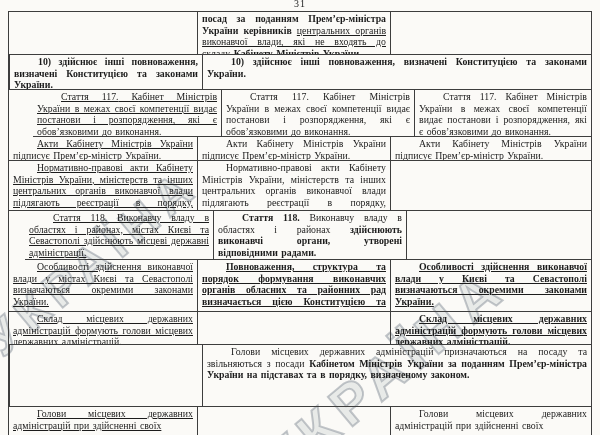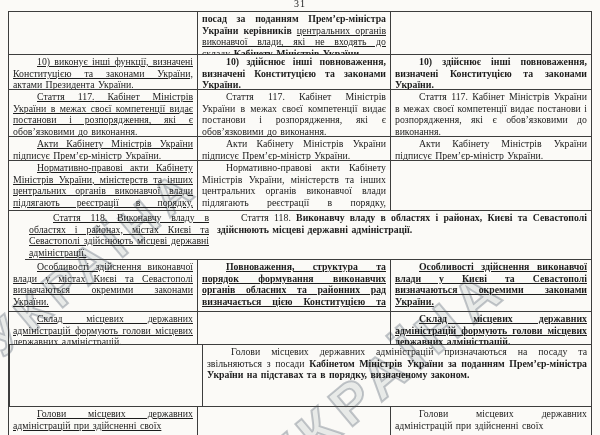--- a/index.html
+++ b/index.html
@@ -53,31 +53,28 @@
 
 <div class="ctable" id="rows">
     <div class="trow" style="height: 43px;">
       <div class="tcell col-left"></div>
       <div class="tcell col-middle">
         <p class="para"><span class="sb">посад за поданням Прем’єр-міністра України керівників </span><span class="sbu">центральних органів виконавчої влади, які не входять до складу</span><span class="sb"> Кабінету Міністрів України.</span></p>
       </div>
       <div class="tcell col-right"></div>
     </div>
     <div class="trow" style="height: 35px;">
-      <div class="tcell col-left">
-        <p class="para ind"><span class="su">10) виконує інші функції, визначені Конституцією та законами України, </span><span class="sbu">актами Президента України.</span></p>
-      </div>
       <div class="tcell col-middle">
         <p class="para ind"><span class="sb">10) здійснює інші повноваження, визначені Конституцією та законами України.</span></p>
       </div>
       <div class="tcell col-right">
         <p class="para ind"><span class="sb">10) здійснює інші повноваження, визначені Конституцією та законами України.</span></p>
       </div>
     </div>
-    <div class="trow" style="height: 47px;">
+    <div class="trow" style="height: 47px; margin-left: 24px;">
       <div class="tcell col-left">
         <p class="para ind"><span class="sbu">Стаття 117.</span><span class="su"> Кабінет Міністрів України в межах своєї компетенції видає постанови і розпорядження, які є обов’язковими до виконання.</span></p>
       </div>
       <div class="tcell col-middle">
         <p class="para ind"><span>Стаття 117. Кабінет Міністрів України в межах своєї компетенції видає постанови і розпорядження, які є обов’язковими до виконання.</span></p>
       </div>
       <div class="tcell col-right">
         <p class="para ind"><span>Стаття 117. Кабінет Міністрів України в межах своєї компетенції видає постанови і розпорядження, які є обов’язковими до виконання.</span></p>
       </div>
     </div>
@@ -97,22 +94,22 @@
         <p class="para ind"><span class="su">Нормативно-правові акти Кабінету Міністрів України, міністерств та інших центральних органів виконавчої влади підлягають реєстрації в порядку, встановленому законом.</span></p>
       </div>
       <div class="tcell col-middle">
         <p class="para ind"><span>Нормативно-правові акти Кабінету Міністрів України, міністерств та інших центральних органів виконавчої влади підлягають реєстрації в порядку, встановленому законом.</span></p>
       </div>
     </div>
     <div class="trow" style="height: 49px; margin-left: 16px;">
       <div class="tcell col-left">
         <p class="para ind"><span class="sbu">Стаття 118.</span><span class="su"> Виконавчу владу в областях і районах, </span><span class="sbu">містах Києві та Севастополі здійснюють місцеві державні адміністрації.</span></p>
       </div>
-      <div class="tcell col-right">
-        <p class="para ind"><span>Стаття 118. </span><span class="sb">Виконавчу владу в областях і районах, Києві та Севастополі здійснюють місцеві державні адміністрації.</span></p>
+      <div class="tcell col-middle">
+        <p class="para ind"><span class="sb">Стаття 118.</span><span> Виконавчу владу в областях і районах </span><span class="sb">здійснюють виконавчі органи, утворені відповідними радами.</span></p>
       </div>
     </div>
     <div class="trow" style="height: 52px; text-decoration: underline;">
       <div class="tcell col-left">
         <p class="para ind"><span class="su">Особливості здійснення виконавчої влади у містах Києві та Севастополі визначаються окремими законами України.</span></p>
       </div>
       <div class="tcell col-middle">
         <p class="para ind"><span class="sb">Повноваження, структура та порядок формування виконавчих органів обласних та районних рад визначається цією Конституцією та законом.</span></p>
       </div>
       <div class="tcell col-right">

